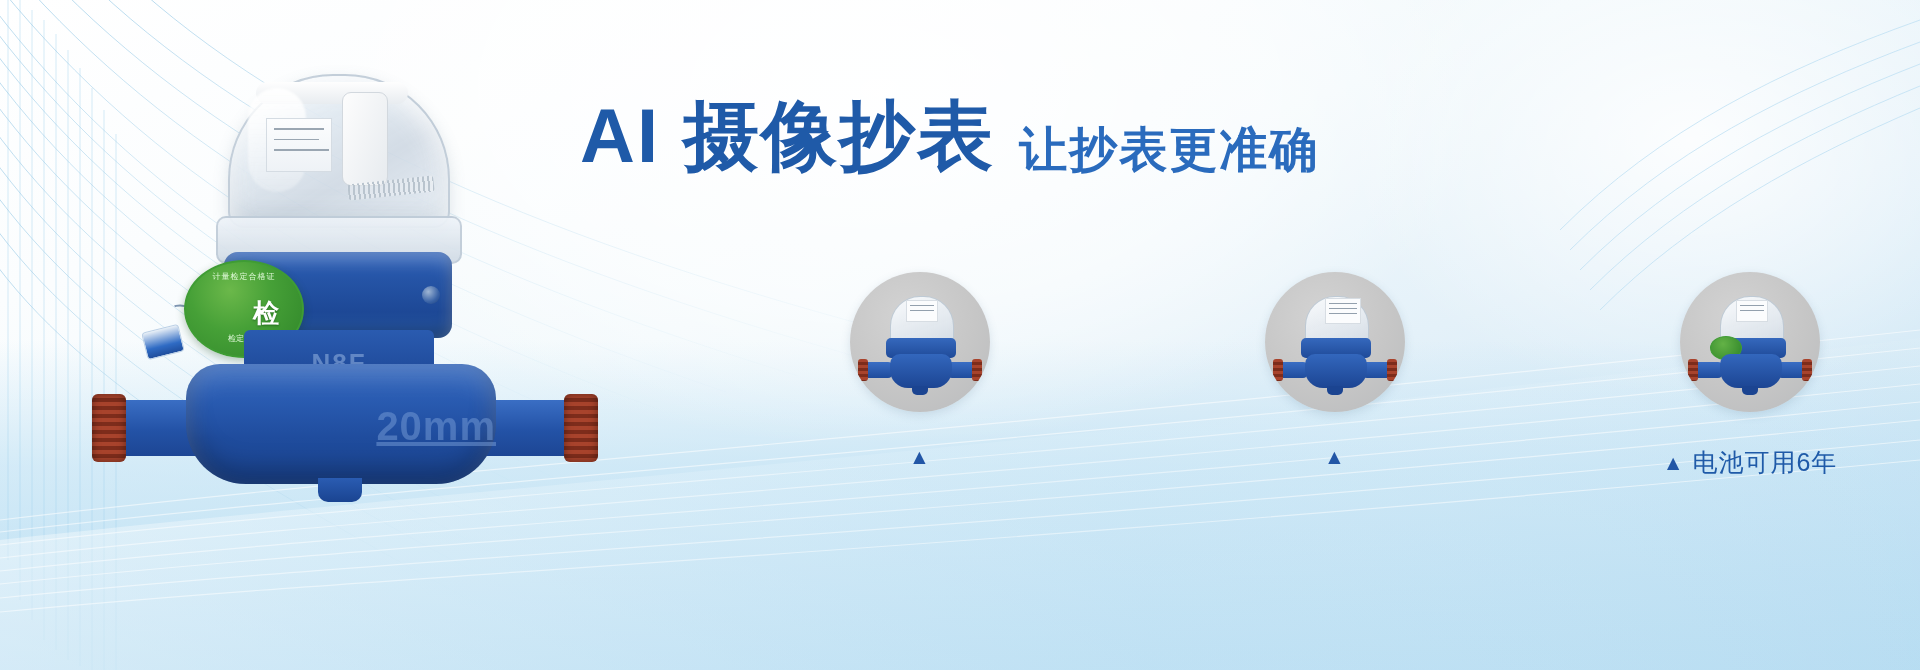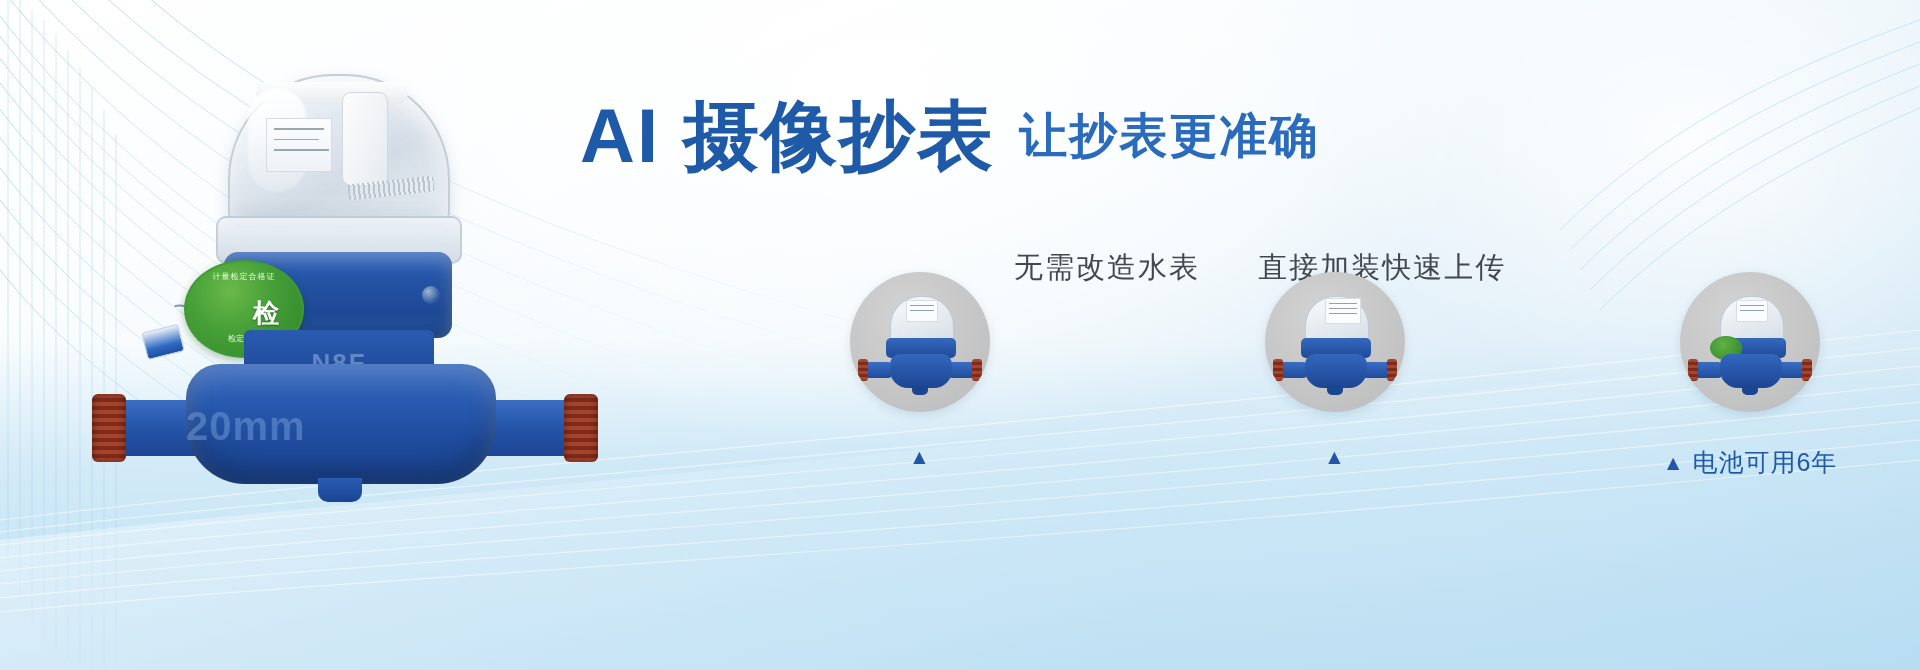--- a/index.html
+++ b/index.html
@@ -106,22 +106,22 @@
     position:absolute;left:0;right:0;top:18px;text-align:center;color:rgba(150,180,225,.55);
     font-size:26px;font-weight:bold;letter-spacing:2px;
   }
   .meter-body{
     position:absolute;left:108px;top:290px;width:310px;height:120px;
     border-radius:34px 34px 60px 60px;
     background:linear-gradient(180deg,#3367bd 0%,#2a5cb2 28%,#1f4c9d 62%,#1a4491 100%);
     box-shadow:inset 0 12px 24px rgba(255,255,255,.2),inset 0 -14px 26px rgba(0,0,0,.28);
   }
   .body-size{
-    position:absolute;left:0;right:0;top:40px;text-align:left;
-    font-size:40px;font-weight:bold;color:rgba(120,158,215,.5);letter-spacing:1px;
+    position:absolute;left:0;right:0;top:40px;text-align:right;
+    font-size:40px;font-weight:bold;color:rgba(120,158,215,.5);letter-spacing:1px;text-decoration:underline;
   }
   .pipe{
     position:absolute;top:326px;width:110px;height:56px;
     background:linear-gradient(180deg,#3a6ec4,#2352a6 55%,#1d4694);
     border-radius:8px;
   }
   .pipe.left{left:28px;}
   .pipe.right{left:392px;}
   .thread{
     position:absolute;top:320px;width:34px;height:68px;border-radius:6px;
@@ -144,21 +144,21 @@
     border:1px solid #bcd0e6;transform:rotate(-14deg);
   }
   .seal-wire .wire{
     position:absolute;left:18px;top:0;width:44px;height:30px;
     border:2px solid #7f96b3;border-radius:50%;border-bottom-color:transparent;border-left-color:transparent;
     transform:rotate(25deg);
   }
   
   #headline{
     position:absolute;left:580px;top:96px;width:1300px;
-    display:flex;align-items:center;gap:24px;white-space:nowrap;
+    display:flex;align-items:flex-end;gap:24px;white-space:nowrap;
   }
   .h-main{
     font-size:76px;font-weight:bold;color:#1f5aa8;letter-spacing:2px;line-height:1.05;
   }
   .h-sub{
     font-size:48px;font-weight:bold;color:#2a6bbd;letter-spacing:2px;line-height:1.05;
   }
   #subtitle{
     position:absolute;left:1014px;top:248px;
     font-size:29px;color:#43484f;letter-spacing:2px;white-space:nowrap;
@@ -325,25 +325,20 @@
     <div class="thread left"></div>
     <div class="thread right"></div>
     <div class="meter-foot"></div>
   </div>
 
   <div id="headline">
     <span class="h-main">AI 摄像抄表</span>
     <span class="h-sub">让抄表更准确</span>
   </div>
 
-  <div id="subtitle">
-    <span>无需改造水表</span>
-    <span class="gap"></span>
-    <span>直接加装快速上传</span>
-  </div>
 
   <div id="thumbs">
 
     <div class="thumb-cell">
       <div class="thumb-circle">
         <div class="mini">
           <div class="m-dome"></div>
           <div class="m-label">
               <i></i>
               <i></i>

